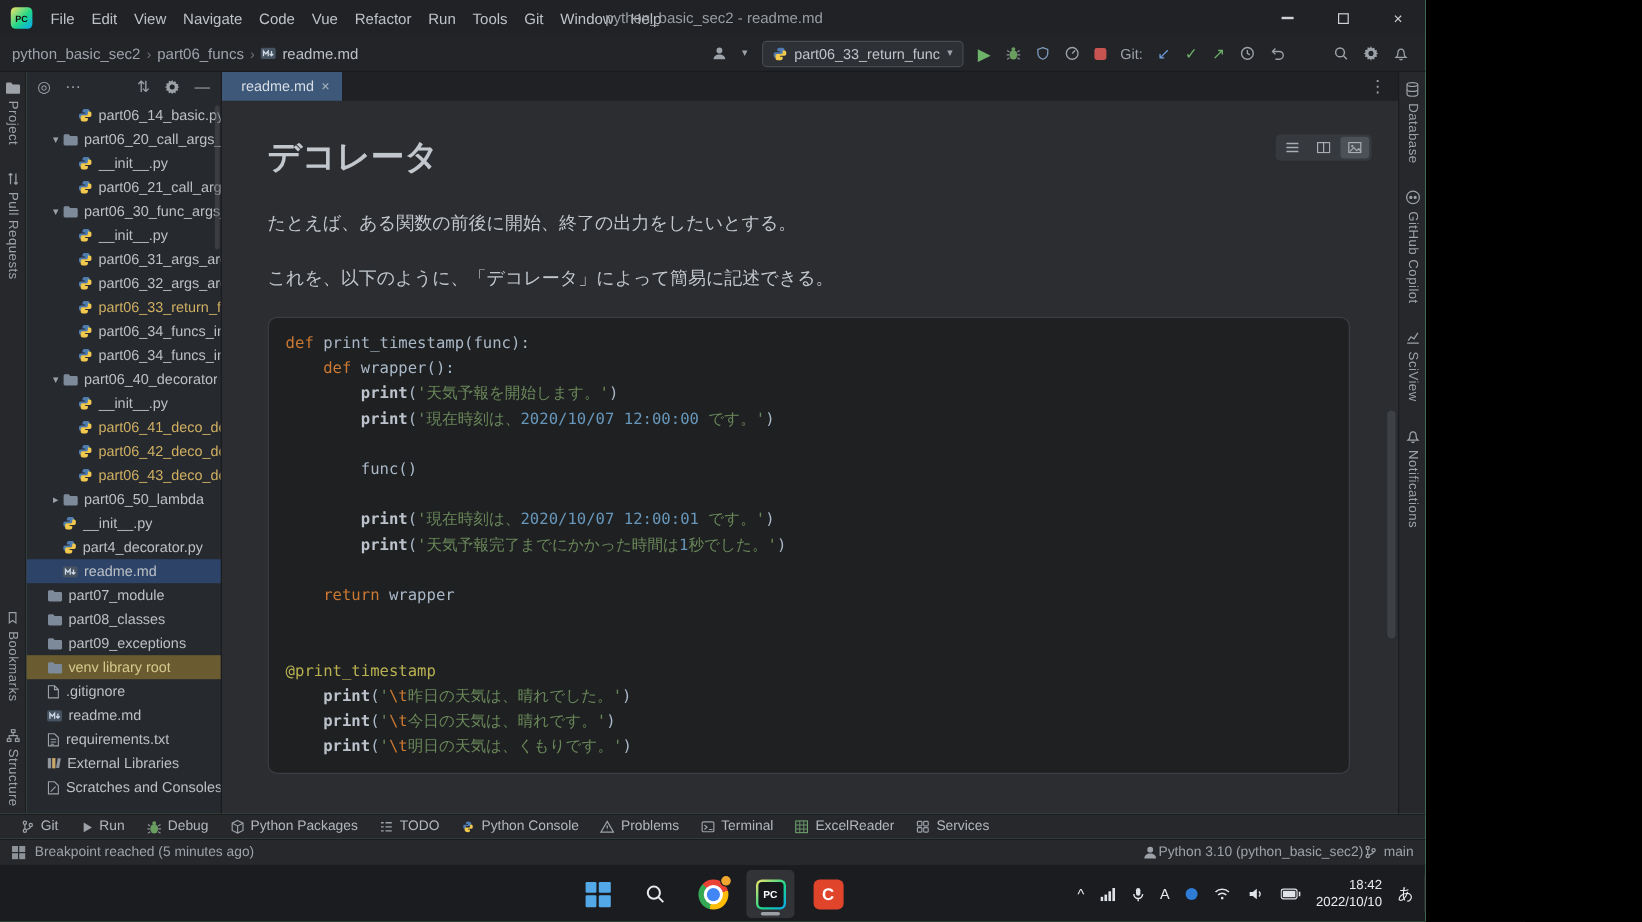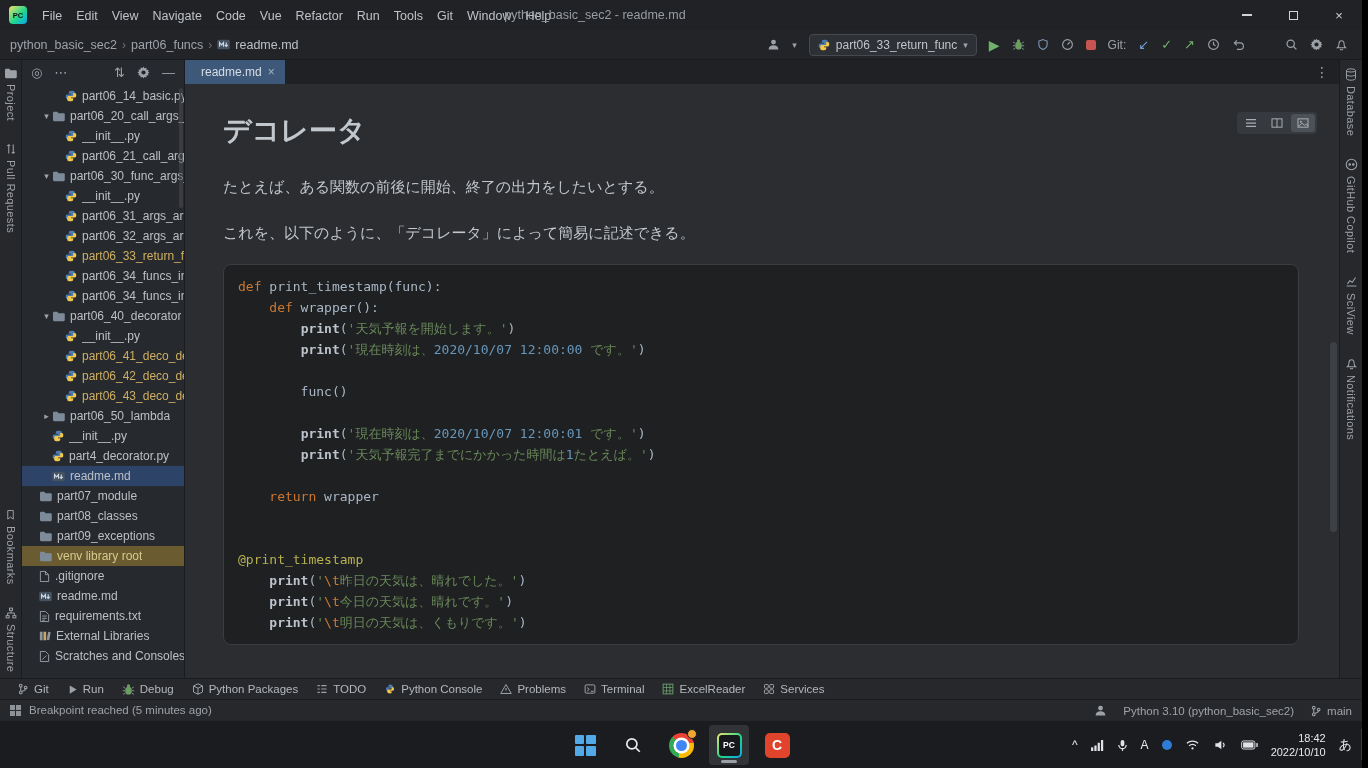--- a/index.html
+++ b/index.html
@@ -1,18 +1,18 @@
 <!DOCTYPE html>
 <html><head>
 <meta charset="utf-8">
 <style>
 *{margin:0;padding:0;box-sizing:border-box}
 html,body{background:#000}
 body{font-family:"Liberation Sans","DejaVu Sans",sans-serif}
-.screen{position:relative;width:1362px;height:768px;background:#86efac;overflow:hidden;color:#bcc0c5}
+.screen{position:relative;width:1188px;height:768px;background:#86efac;overflow:hidden;color:#bcc0c5}
 .icn{display:inline-flex;align-items:center;justify-content:center;flex:none}
 .icn svg{display:block}
 
 
 .titlebar{position:absolute;top:0;left:0;right:0;height:30px;background:#202225;display:flex;align-items:center}
 .pc-logo{width:18px;height:18px;margin:0 8px 0 9px;border-radius:4px;background:linear-gradient(135deg,#f7e26b,#21d789 55%,#07a8f2);color:#101114;font-size:7.5px;font-weight:bold;display:flex;align-items:center;justify-content:center;flex:none}
 .menubar{display:flex;height:100%}
 .menu-item{display:flex;align-items:center;padding:16px 7px;font-size:12.5px;color:#bfc3c8}
 .tb-title{position:absolute;left:455px;width:280px;text-align:center;font-size:12.5px;color:#989da4;white-space:nowrap}
 .win-controls{margin-left:auto;display:flex;height:100%}
@@ -84,21 +84,21 @@
 .vm.active{background:#4c5157}
 .escroll{position:absolute;right:2px;top:258px;width:7px;height:190px;border-radius:4px;background:#4a4d52;opacity:.6}
 
 
 .bottombar{position:absolute;left:0;right:0;top:678px;height:21px;background:#26282c;border-top:1px solid #1b1c1f;display:flex;align-items:center;padding:0 8px;font-size:11.5px;color:#b3b7bd}
 .bb-item{display:flex;align-items:center;gap:5px;padding:0 9px;height:100%}
 .statusbar{position:absolute;left:0;right:0;top:699px;height:21px;background:#26282c;border-top:1px solid #1b1c1f;display:flex;align-items:center;padding:0 10px;font-size:11.5px;color:#9ea3a9}
 .sb-left{display:flex;align-items:center;gap:8px}
 .switcher{display:grid;grid-template-columns:5px 5px;grid-template-rows:5px 5px;gap:1px}
 .switcher span{background:#8d9298}
-.sb-right{margin-left:auto;display:flex;align-items:flex-end;gap:16px}
+.sb-right{margin-left:auto;display:flex;align-items:center;}
 .sb-item{display:flex;align-items:center;gap:5px}
 
 
 .taskbar{position:absolute;left:0;right:0;top:720px;height:48px;background:#1b1c20;border-top:1px solid #26272c}
 .tb-center{position:absolute;left:50%;transform:translateX(-50%);top:0;height:48px;display:flex;align-items:center;gap:8px}
 .tbi{width:40px;height:40px;border-radius:4px;display:flex;align-items:center;justify-content:center;position:relative}
 .tbi.active{background:rgba(255,255,255,.10)}
 .tbi.active::after{content:'';position:absolute;bottom:2px;left:50%;transform:translateX(-50%);width:16px;height:3px;border-radius:2px;background:#9ba0a6}
 .winlogo{width:21px;height:21px;display:grid;grid-template-columns:1fr 1fr;grid-template-rows:1fr 1fr;gap:2px}
 .winlogo span{background:#53a9e8;border-radius:1px}
@@ -614,21 +614,21 @@
           </div>
           <div class="codeblock">
               <div class="cl"><span class="tk-kw">def</span><span class="tk-pl"> print_timestamp(func):</span></div>
               <div class="cl"><span class="tk-pl">    </span><span class="tk-kw">def</span><span class="tk-pl"> wrapper():</span></div>
               <div class="cl"><span class="tk-pl">        </span><span class="tk-fn">print</span><span class="tk-pl">(</span><span class="tk-str">'天気予報を開始します。'</span><span class="tk-pl">)</span></div>
               <div class="cl"><span class="tk-pl">        </span><span class="tk-fn">print</span><span class="tk-pl">(</span><span class="tk-str">'現在時刻は、</span><span class="tk-num">2020/10/07 12:00:00</span><span class="tk-str"> です。'</span><span class="tk-pl">)</span></div>
               <div class="cl">&nbsp;</div>
               <div class="cl"><span class="tk-pl">        func()</span></div>
               <div class="cl">&nbsp;</div>
               <div class="cl"><span class="tk-pl">        </span><span class="tk-fn">print</span><span class="tk-pl">(</span><span class="tk-str">'現在時刻は、</span><span class="tk-num">2020/10/07 12:00:01</span><span class="tk-str"> です。'</span><span class="tk-pl">)</span></div>
-              <div class="cl"><span class="tk-pl">        </span><span class="tk-fn">print</span><span class="tk-pl">(</span><span class="tk-str">'天気予報完了までにかかった時間は</span><span class="tk-num">1</span><span class="tk-str">たとえば。'</span><span class="tk-pl">)</span></div>
+              <div class="cl"><span class="tk-pl">        </span><span class="tk-fn">print</span><span class="tk-pl">(</span><span class="tk-str">'天気予報完了までにかかった時間は</span><span class="tk-num">1</span><span class="tk-str">秒でした。'</span><span class="tk-pl">)</span></div>
               <div class="cl">&nbsp;</div>
               <div class="cl"><span class="tk-pl">    </span><span class="tk-kw">return</span><span class="tk-pl"> wrapper</span></div>
               <div class="cl">&nbsp;</div>
               <div class="cl">&nbsp;</div>
               <div class="cl"><span class="tk-dec">@print_timestamp</span></div>
               <div class="cl"><span class="tk-pl">    </span><span class="tk-fn">print</span><span class="tk-pl">(</span><span class="tk-str">'</span><span class="tk-esc">\t</span><span class="tk-str">昨日の天気は、晴れでした。'</span><span class="tk-pl">)</span></div>
               <div class="cl"><span class="tk-pl">    </span><span class="tk-fn">print</span><span class="tk-pl">(</span><span class="tk-str">'</span><span class="tk-esc">\t</span><span class="tk-str">今日の天気は、晴れです。'</span><span class="tk-pl">)</span></div>
               <div class="cl"><span class="tk-pl">    </span><span class="tk-fn">print</span><span class="tk-pl">(</span><span class="tk-str">'</span><span class="tk-esc">\t</span><span class="tk-str">明日の天気は、くもりです。'</span><span class="tk-pl">)</span></div>
             </div>
         </div>

